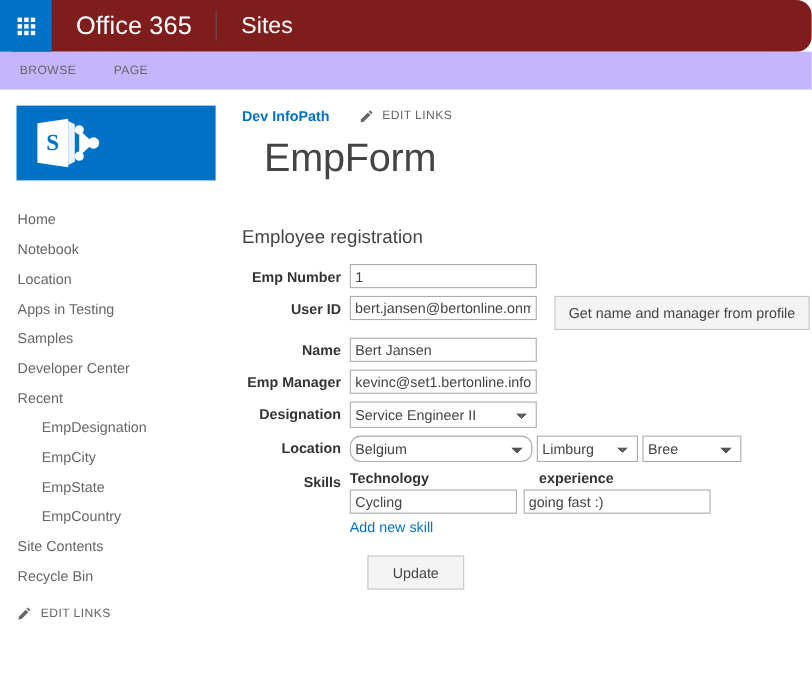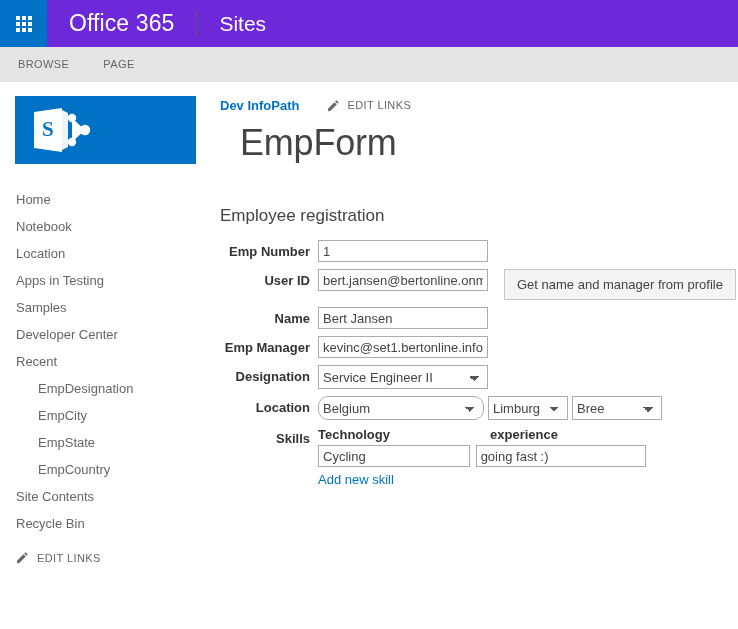--- a/index.html
+++ b/index.html
@@ -14,23 +14,24 @@
     background: #ffffff;
     font-family: "Liberation Sans", sans-serif;
     font-size: 13px;
     color: #444444;
     overflow: hidden;
   }
 
   
   .suitebar {
     height: 47px;
-    background: #6d28d9;
+    background: #7f1d1d;
     display: flex;
     align-items: stretch;
+    border-radius: 14px;
   }
   .waffle-btn {
     width: 47px;
     height: 47px;
     background: #0072c6;
     display: flex;
     align-items: center;
     justify-content: center;
     cursor: pointer;
     flex: 0 0 47px;
@@ -71,21 +72,21 @@
     color: #ffffff;
     font-size: 21px;
     font-weight: 300;
     cursor: pointer;
     white-space: nowrap;
   }
 
   
   .ribbon {
     height: 35px;
-    background: #e5e5e5;
+    background: #c4b5fd;
     border-bottom: 1px solid #e0e0e0;
     display: flex;
     align-items: center;
     padding-left: 16px;
   }
   .ribbon-tab {
     font-size: 11px;
     color: #666666;
     letter-spacing: 0.4px;
     margin-right: 30px;
@@ -244,21 +245,21 @@
        linear-gradient(45deg, transparent 50%, #555 50%),
        linear-gradient(135deg, #555 50%, transparent 50%);
     background-position:
        calc(100% - 13px) 10px,
        calc(100% - 8px) 10px;
     background-size: 5px 5px, 5px 5px;
     background-repeat: no-repeat;
   }
   .sel-desig { width: 170px; }
   .sel-country { width: 166px; border-radius: 10px; }
-  .sel-state { width: 80px; margin-left: 4px; }
+  .sel-state { width: 92px; margin-left: 4px; }
   .sel-city { width: 90px; margin-left: 4px; }
 
   .skills-head {
     display: flex;
     margin-bottom: 2px;
   }
   .skills-head .sh {
     font-size: 13px;
     font-weight: bold;
     color: #333333;
@@ -439,16 +440,19 @@
         <div>
           <input type="text" class="in-skill-tech" value="Cycling" style="">
           <input type="text" class="in-skill-exp" value="going fast :)" style="">
         </div>
         <div class="addlink">Add new skill</div>
       </div>
     </div>
 
     <div class="frow update-row">
       <div class="flabel"></div>
+      <div class="fctl">
+        <button class="btn btn-update">Update</button>
+      </div>
     </div>
 
   </div>
 </div>
 
 </body></html>

